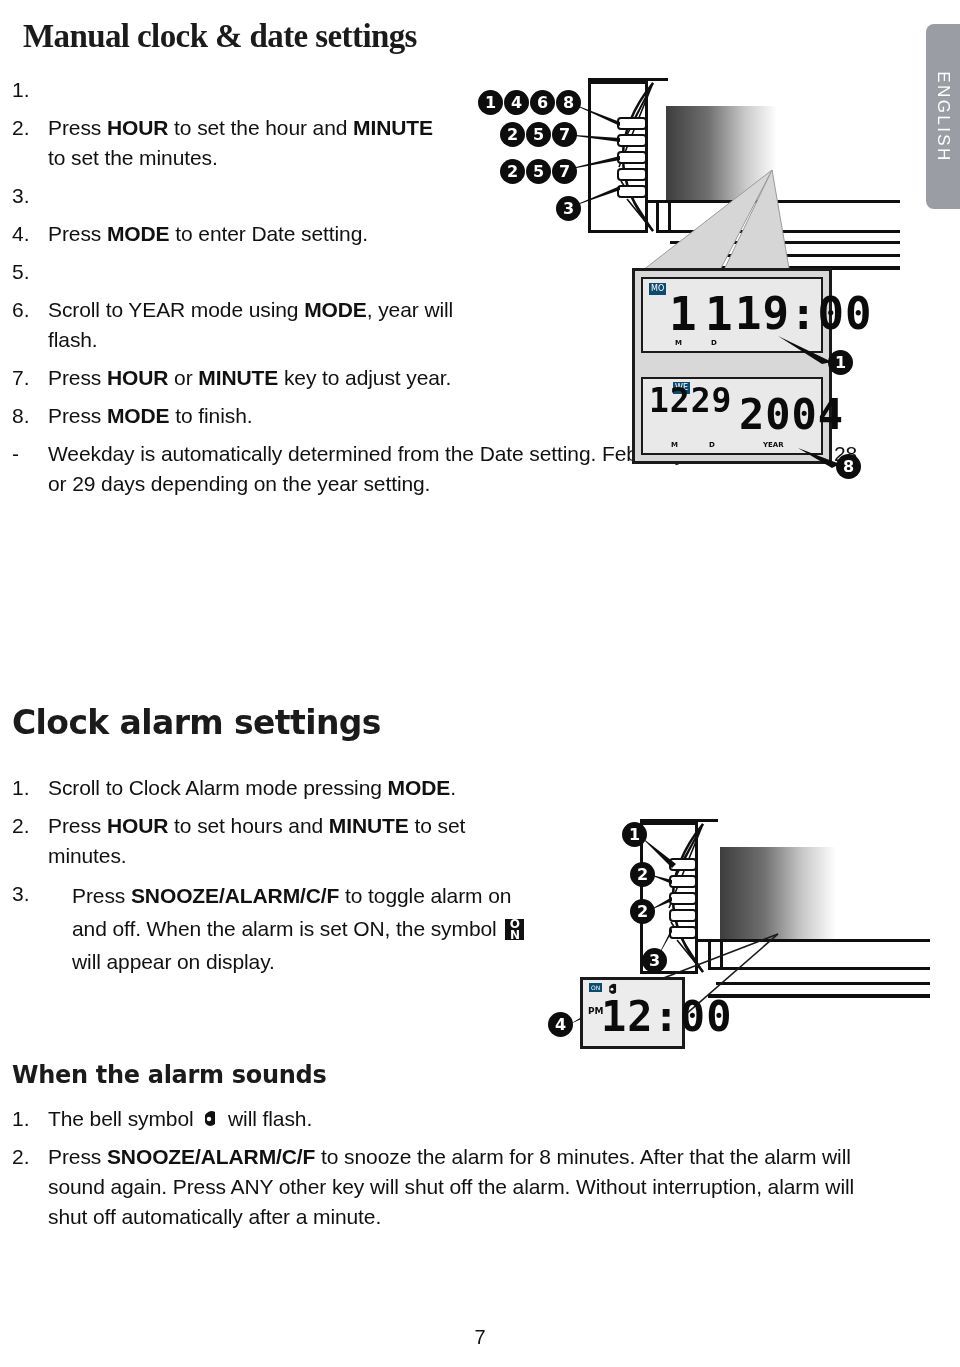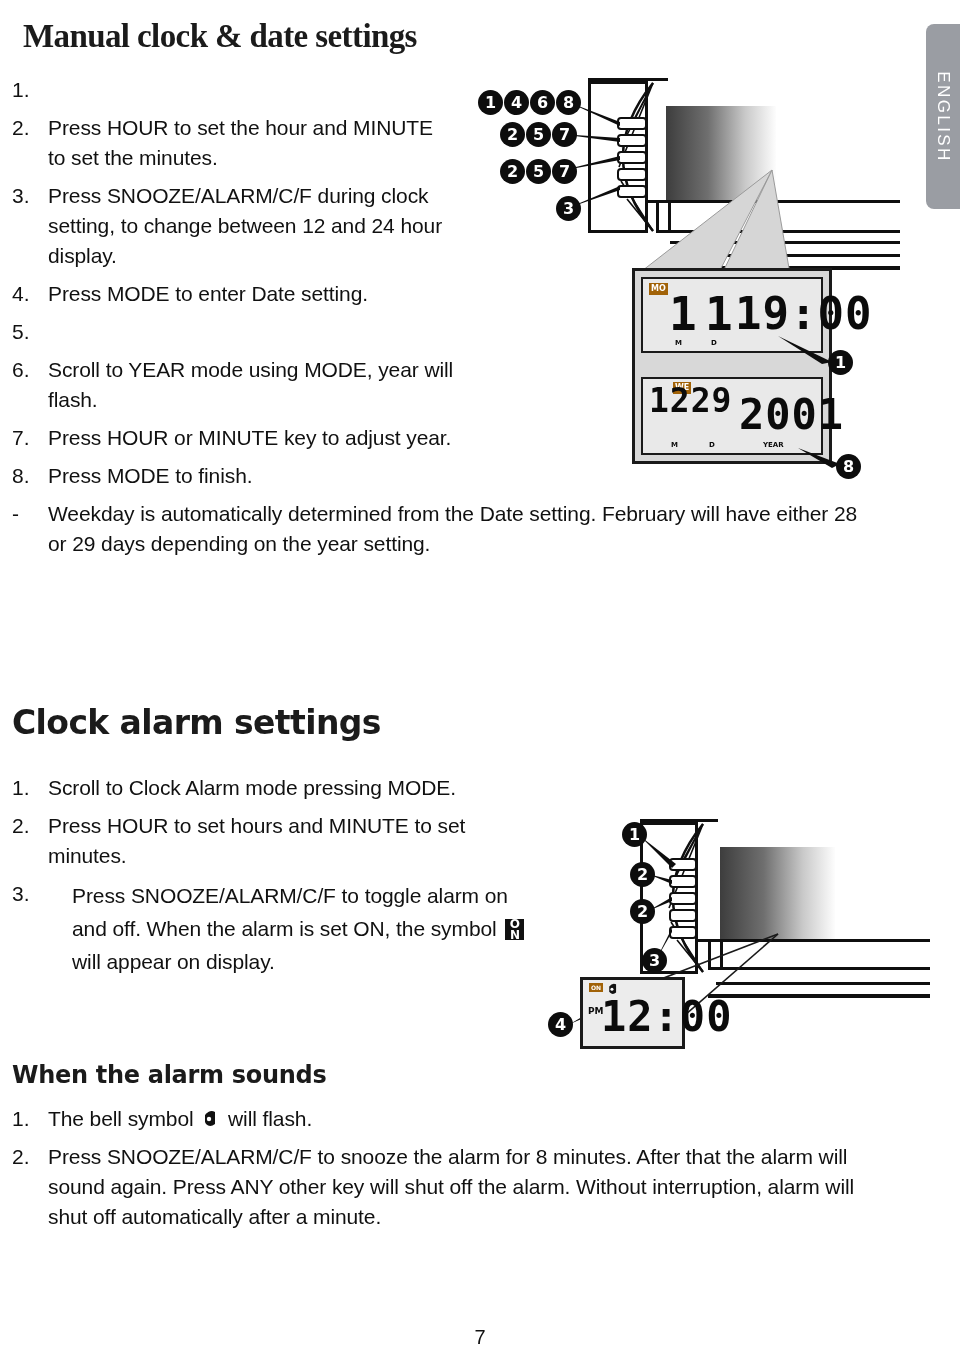--- a/index.html
+++ b/index.html
@@ -54,21 +54,21 @@
   .list{ position:absolute; }
   .li{ position:relative; display:flex; align-items:flex-start; }
   .li .num{
     width:36px; flex:0 0 36px;
     font-size:21px; line-height:30px;
   }
   .li .txt{
     font-size:21px; line-height:30px;
     letter-spacing:-0.1px;
   }
-  .li .txt b{ font-weight:normal; }
+  .li .txt b{ font-weight:bold; }
   .narrow .txt{ width:408px; }
   .wide   .txt{ width:810px; }
 
   
   .on-sym{
     display:inline-block;
     width:19px; height:21px;
     border:2px solid #111;
     background:#111;
     position:relative;
@@ -143,24 +143,24 @@
   }
   .tinylbl{
     position:absolute;
     font-family:"DejaVu Sans", sans-serif;
     font-weight:bold;
     font-size:7px;
     color:#0b0b0b;
   }
   .daybadge{
     position:absolute;
-    background:#a16207;
+    background:#0c4a6e;
     color:#fff;
     font-family:"DejaVu Sans", sans-serif;
-    font-weight:bold;
+    font-weight:normal;
     font-size:8px;
     line-height:12px;
     text-align:center;
     padding:0 2px;
   }
 
   .pagenum{
     position:absolute;
     bottom:18px; left:0; right:0;
     text-align:center;
@@ -180,21 +180,20 @@
 <div class="list narrow" style="left:12px; top:75px;">
   <div class="li" style="margin-bottom:8px;">
     <div class="num">1.</div>
   </div>
   <div class="li" style="margin-bottom:8px;">
     <div class="num">2.</div>
     <div class="txt">Press <b>HOUR</b> to set the hour and <b>MINUTE</b> to set the minutes.</div>
   </div>
   <div class="li" style="margin-bottom:8px;">
     <div class="num">3.</div>
-    <div class="txt">Press <b>SNOOZE/ALARM/C/F</b> during clock setting, to change between 12 and 24 hour display.</div>
   </div>
   <div class="li" style="margin-bottom:8px;">
     <div class="num">4.</div>
     <div class="txt">Press <b>MODE</b> to enter Date setting.</div>
   </div>
   <div class="li" style="margin-bottom:8px;">
     <div class="num">5.</div>
   </div>
   <div class="li" style="margin-bottom:8px;">
     <div class="num">6.</div>
@@ -277,21 +276,21 @@
       <div class="seg" style="left:62px; top:12px; font-size:46px; line-height:46px;">1</div>
       <div class="tinylbl" style="left:68px; top:60px;">D</div>
       <div class="seg" style="left:92px; top:12px; font-size:44px; line-height:46px;">19:00</div>
     </div>
 
     <div class="lcd-inner" style="left:6px; top:106px; width:182px; height:78px;">
       <div class="daybadge" style="left:30px; top:3px;">WE</div>
       <div class="seg" style="left:6px; top:0; font-size:33px; line-height:44px;">1229</div>
       <div class="tinylbl" style="left:28px; top:62px;">M</div>
       <div class="tinylbl" style="left:66px; top:62px;">D</div>
-      <div class="seg" style="left:96px; top:14px; font-size:42px; line-height:44px;">2001</div>
+      <div class="seg" style="left:96px; top:14px; font-size:42px; line-height:44px;">2004</div>
       <div class="tinylbl" style="left:120px; top:62px;">YEAR</div>
     </div>
   </div>
 
   <svg style="position:absolute; left:0; top:0; width:440px; height:420px;">
     <polygon points="318,258 372,284 362,286" fill="#0d0d0d"></polygon>
     <polygon points="338,370 380,386 372,390" fill="#0d0d0d"></polygon>
   </svg>
   <div class="callout" style="left:368px; top:272px;">1</div>
   <div class="callout" style="left:376px; top:376px;">8</div>

